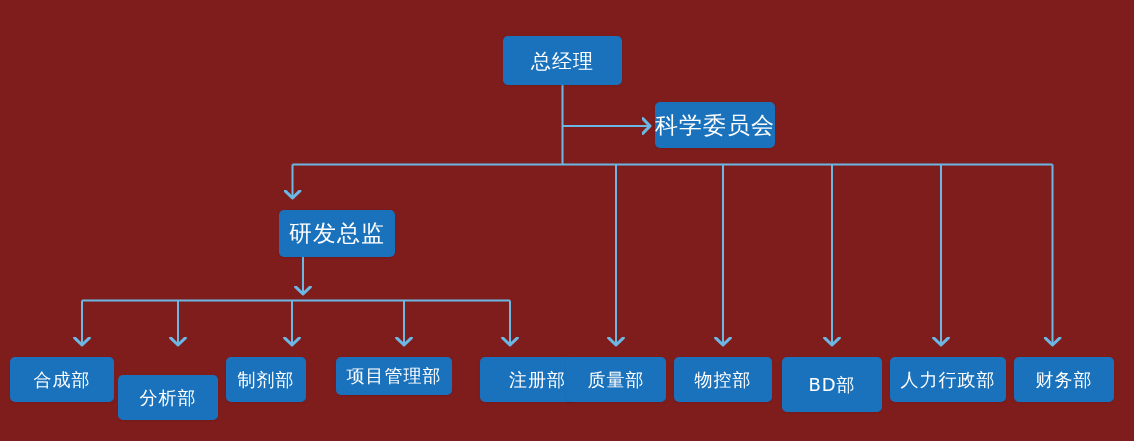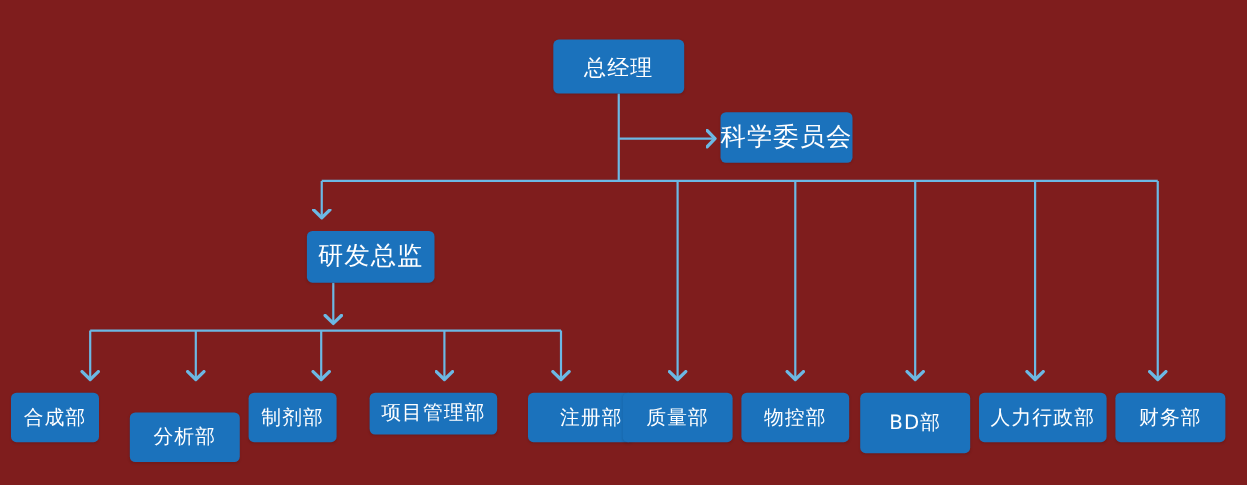--- a/index.html
+++ b/index.html
@@ -89,21 +89,21 @@
 
   <div class="node lvl1" id="n-gm" style="left: 503px; top: 36px; width: 119px; height: 49px; background: rgb(27, 114, 188); color: rgb(255, 255, 255);">
       <span>总经理</span>
     </div>
   <div class="node lvl2" id="n-sci" style="left: 655px; top: 102px; width: 120px; height: 46px; background: rgb(27, 114, 188); color: rgb(255, 255, 255);">
       <span>科学委员会</span>
     </div>
   <div class="node lvl2" id="n-rd" style="left: 243px; top: 210px; width: 116px; height: 47px; background: rgb(27, 114, 188); color: rgb(255, 255, 255); margin-left: 36px;">
       <span>研发总监</span>
     </div>
-  <div class="node leaf" id="n-synthesis" style="left: 10px; top: 357px; width: 80px; height: 45px; background: rgb(27, 114, 188); color: rgb(255, 255, 255);">
+  <div class="node leaf" id="n-synthesis" style="left: 10px; top: 357px; width: 104px; height: 45px; background: rgb(27, 114, 188); color: rgb(255, 255, 255);">
       <span>合成部</span>
     </div>
   <div class="node leaf" id="n-analysis" style="left: 118px; top: 375px; width: 100px; height: 45px; background: rgb(27, 114, 188); color: rgb(255, 255, 255);">
       <span>分析部</span>
     </div>
   <div class="node leaf" id="n-formul" style="left: 226px; top: 357px; width: 80px; height: 45px; background: rgb(27, 114, 188); color: rgb(255, 255, 255);">
       <span>制剂部</span>
     </div>
   <div class="node leaf" id="n-pm" style="left: 336px; top: 357px; width: 116px; height: 38px; background: rgb(27, 114, 188); color: rgb(255, 255, 255);">
       <span>项目管理部</span>

